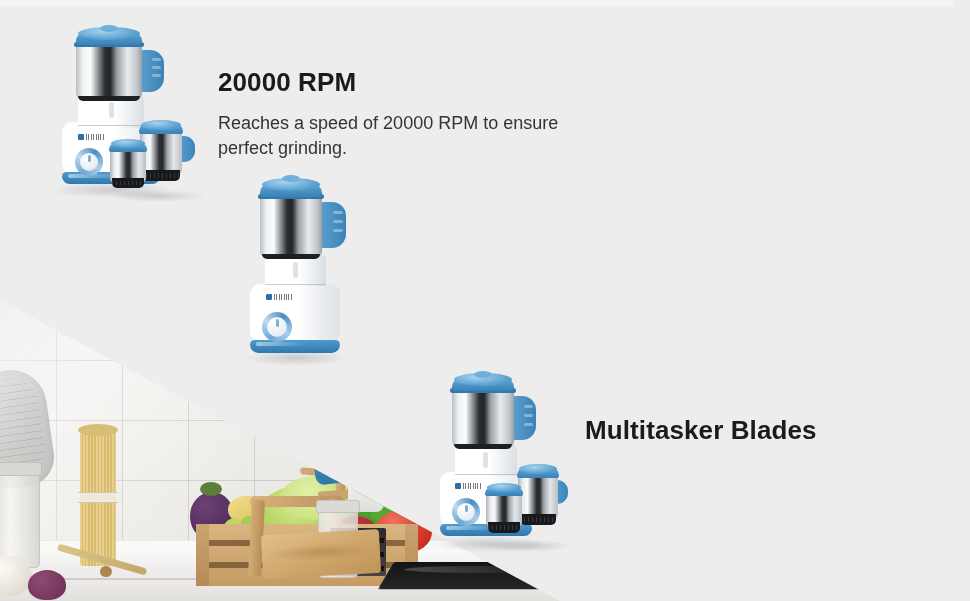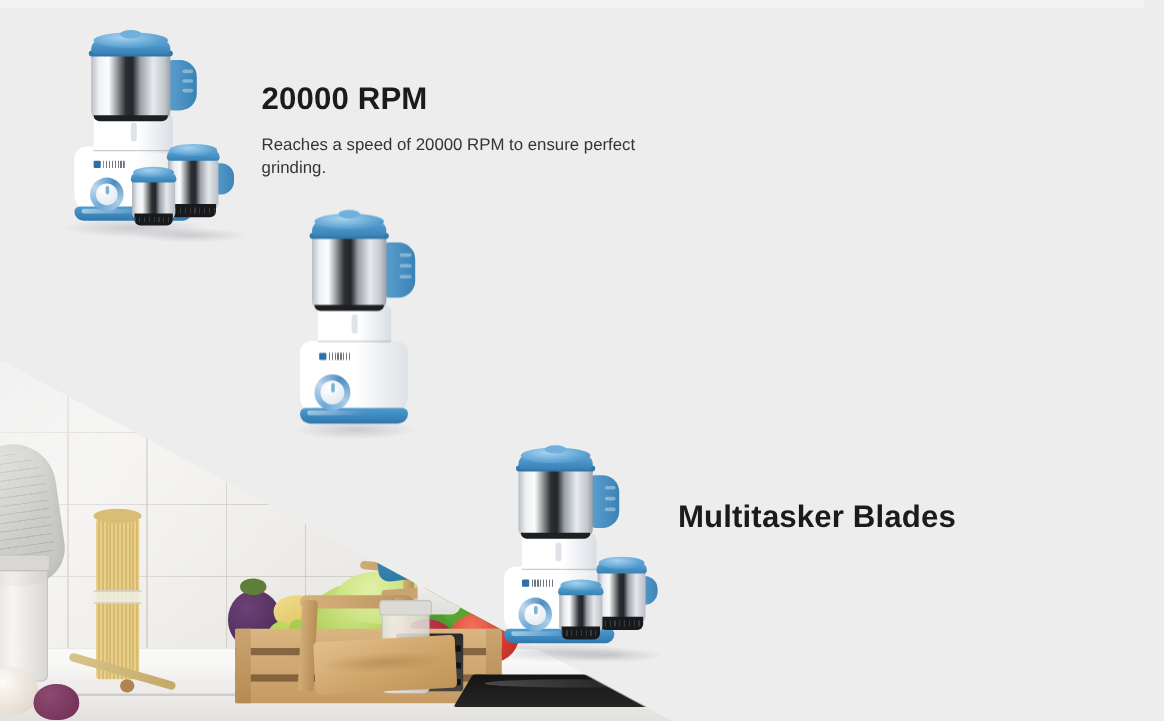--- a/index.html
+++ b/index.html
@@ -226,28 +226,28 @@
   }
 
   
   .feature{position:absolute;}
   .feature-text{position:absolute;}
   .f-title{
     font-size:26px;font-weight:bold;color:#1b1b1b;
     letter-spacing:.1px;line-height:1.1;margin:0 0 14px 0;white-space:nowrap;
   }
   .f-desc{
-    font-size:14px;color:#343434;line-height:1.42;margin:0;font-weight:normal;
+    font-size:18px;color:#343434;line-height:1.42;margin:0;font-weight:normal;
   }
 
   #feature-1{left:48px;top:22px;}
   #feature-1 .feature-text{left:170px;top:46px;width:360px;}
   #feature-2{left:240px;top:172px;}
   #feature-2 .feature-text{left:125px;top:68px;width:450px;}
-  #feature-3{left:408px;top:368px;}
+  #feature-3{left:428px;top:368px;}
   #feature-3 .feature-text{left:157px;top:48px;width:330px;}
 
   
   .mixer{position:relative;}
   .mx-shadow{
     position:absolute;border-radius:50%;
     background:radial-gradient(ellipse at center, rgba(120,125,135,.30), rgba(120,125,135,0) 72%);
   }
   .mx-base{
     position:absolute;

